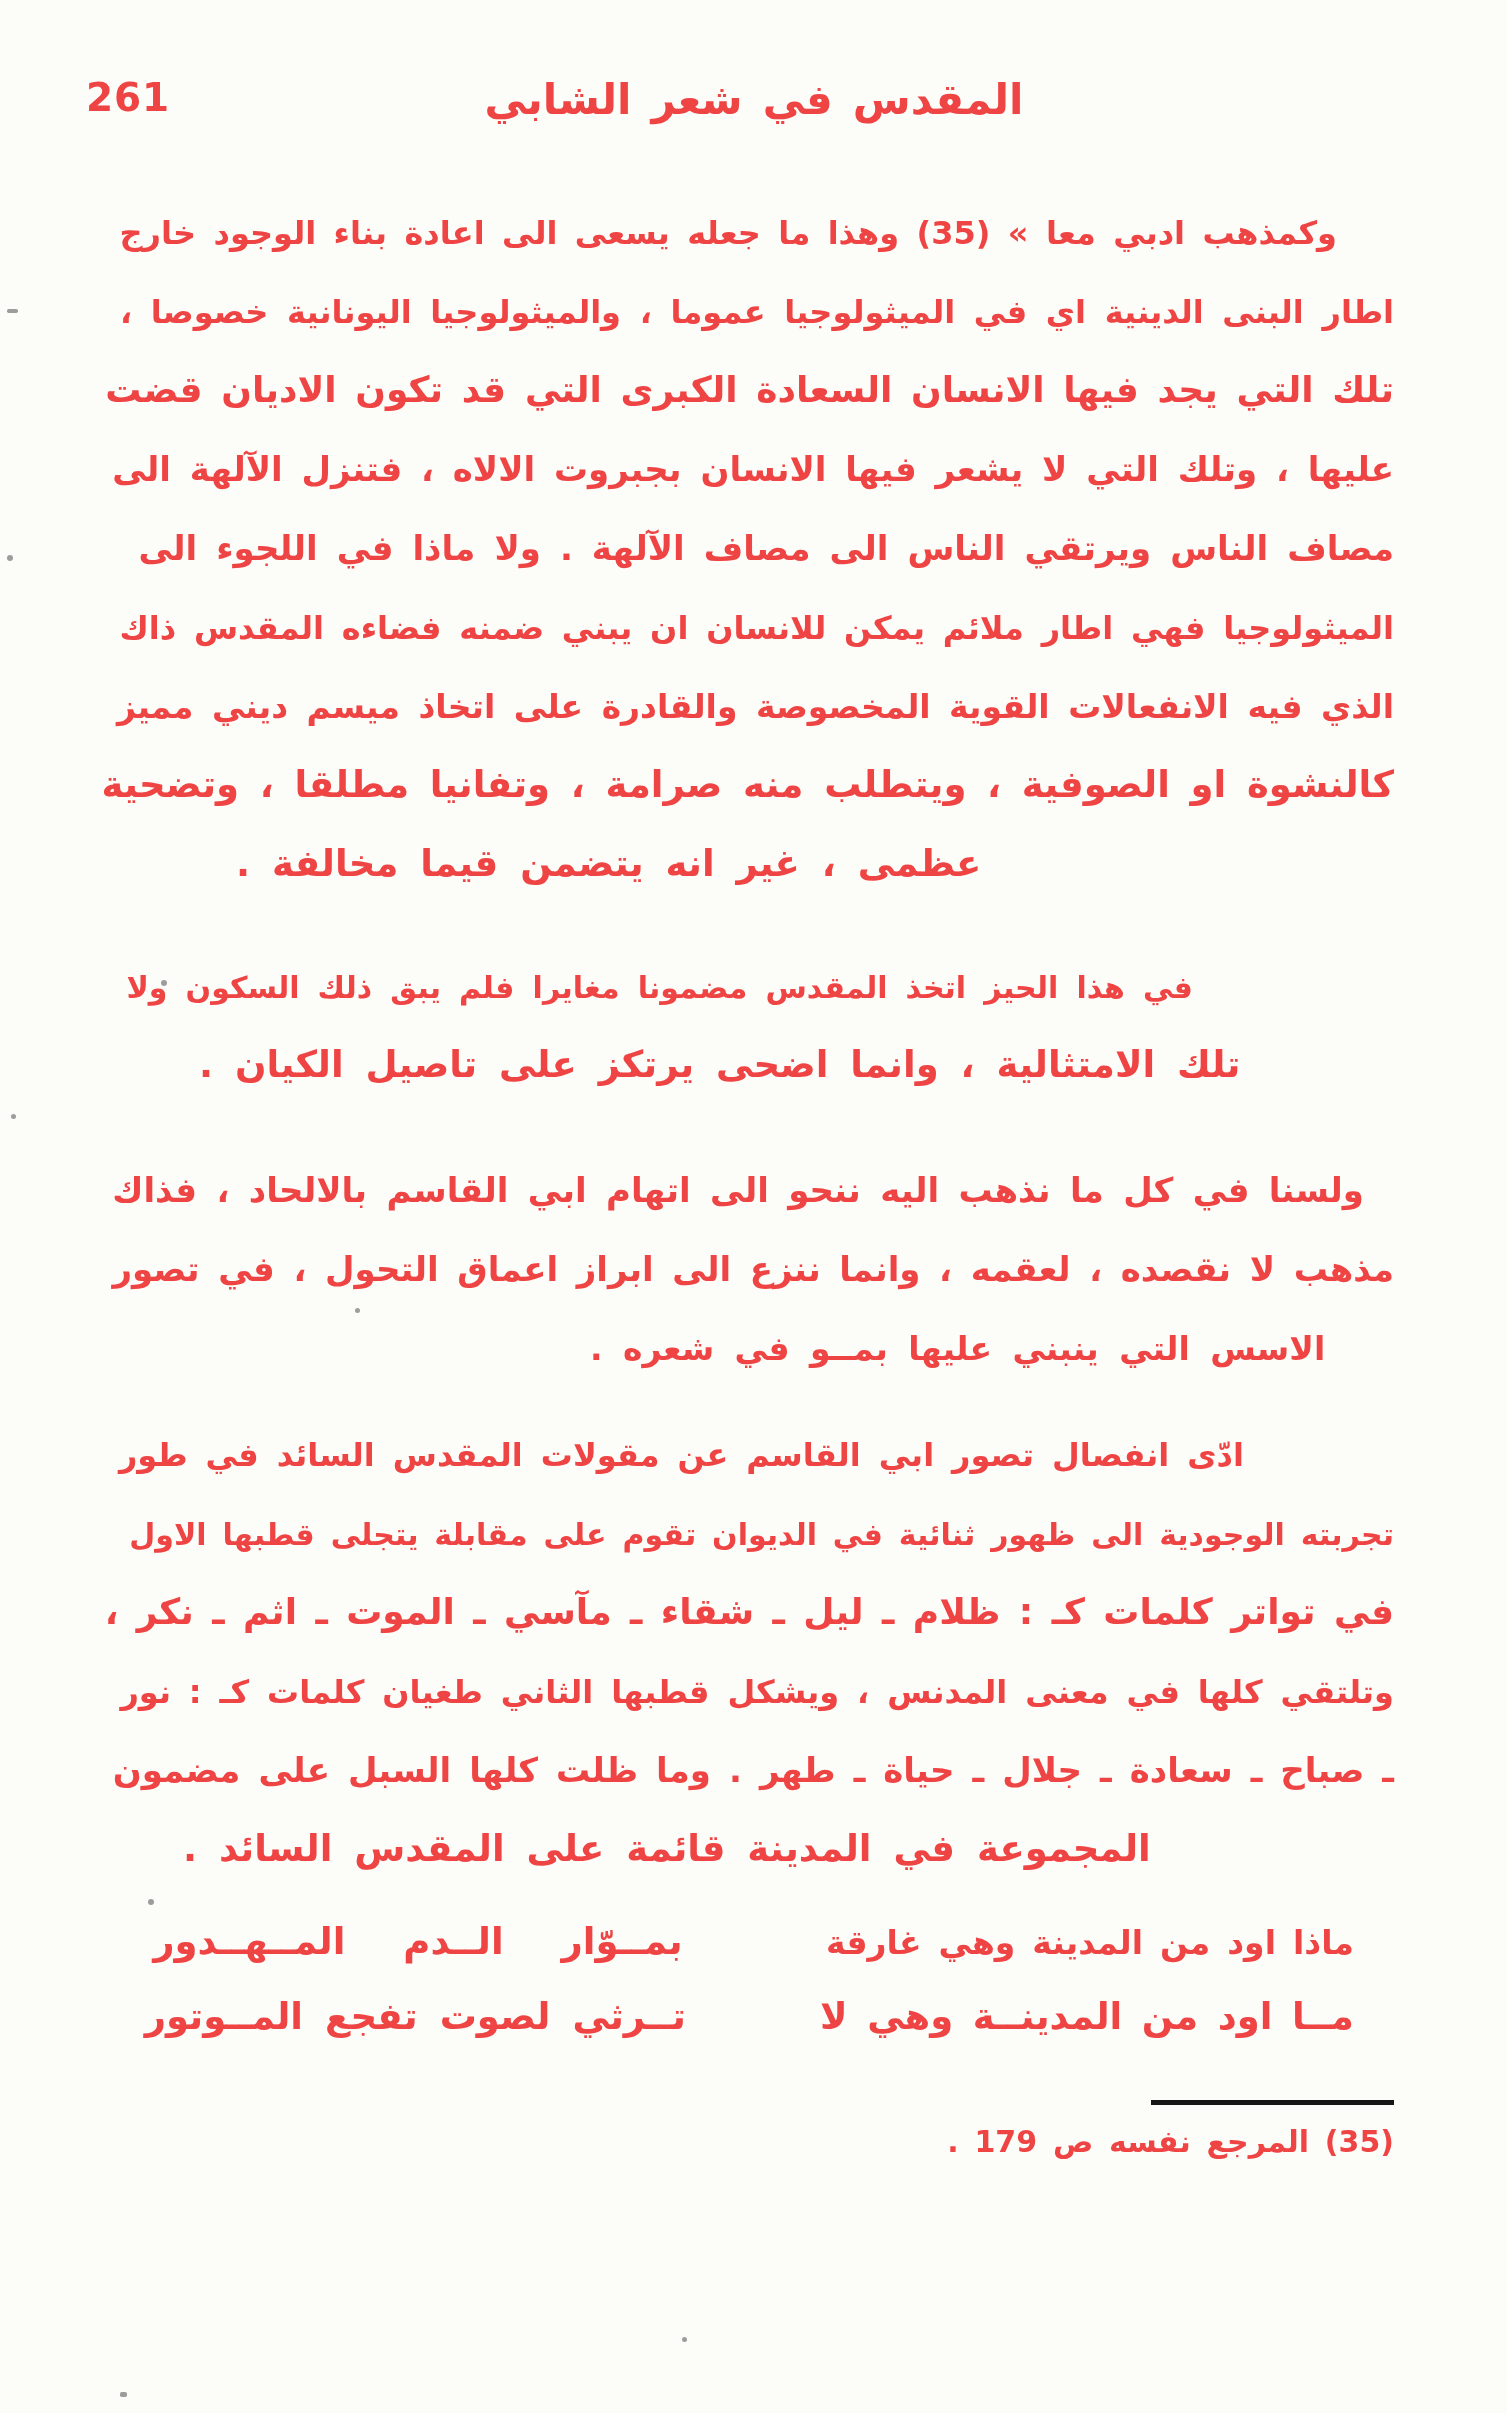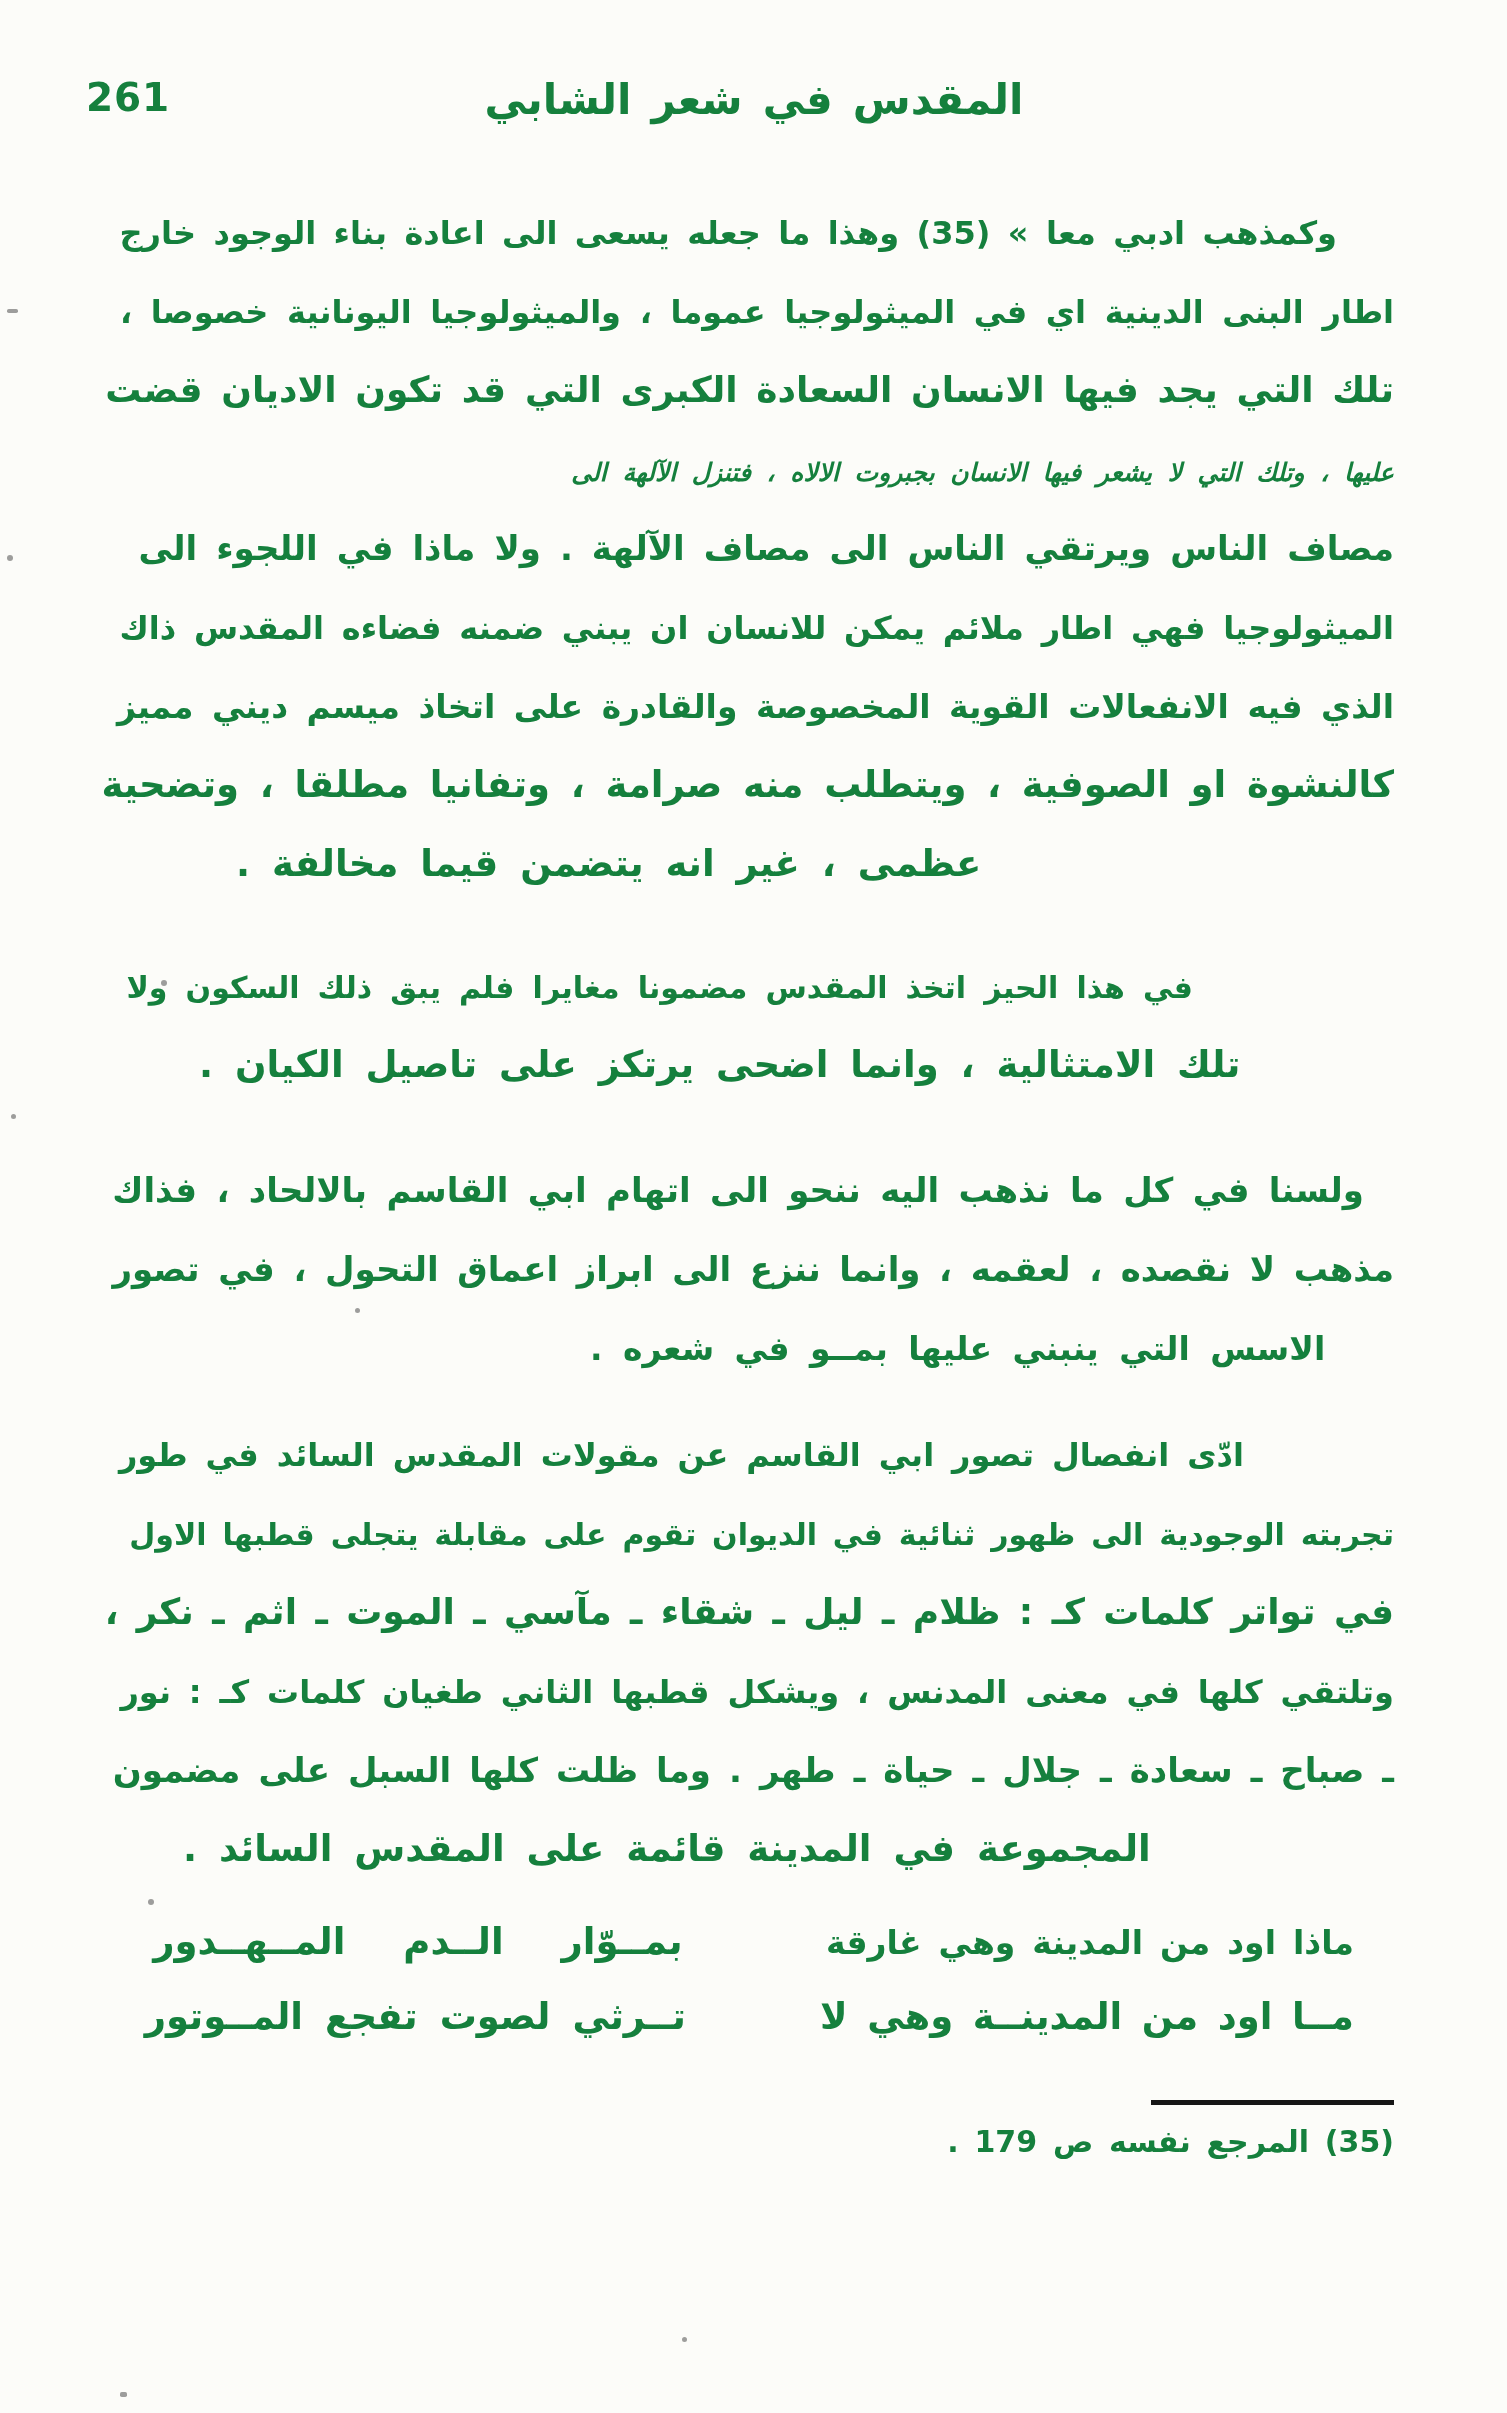--- a/index.html
+++ b/index.html
@@ -1,21 +1,21 @@
 <!DOCTYPE html>
 <html lang="ar" style="font-size:14.3px"><head>
 <meta charset="utf-8">
 <style>
   html,body{margin:0;padding:0;background:#e8e8e4;}
   .page{
     position:relative;
     width:1508px;height:2413px;
     margin:0 auto;
     background:#fcfcf9;
-    color:#15803d;
+    color:#ef4444;
     font-family:"DejaVu Sans", sans-serif;
     overflow:hidden;
   }
   .pagenum{
     position:absolute;left:86px;top:75px;
     font-size:39px;font-weight:700;letter-spacing:0.9px;
   }
   .header{
     position:absolute;top:75px;left:0;right:0;
     direction:rtl;text-align:center;
@@ -81,21 +81,21 @@
 
   <div class="pagenum">261</div>
   <div class="header">المقدس في شعر الشابي</div>
 
   <div class="body">
 
     <div class="para para1">
       <div class="line jline p0l0"><span class="t" style="font-size: 32px; word-spacing: 6.3px;">وكمذهب ادبي معا » (35) وهذا ما جعله يسعى الى اعادة بناء الوجود خارج</span></div>
       <div class="line jline"><span class="t" style="font-size: 32px; word-spacing: 7.5px;">اطار البنى الدينية اي في الميثولوجيا عموما ، والميثولوجيا اليونانية خصوصا ،</span></div>
       <div class="line jline"><span class="t" style="font-size: 36px; word-spacing: 6.2px;">تلك التي يجد فيها الانسان السعادة الكبرى التي قد تكون الاديان قضت</span></div>
-      <div class="line jline"><span class="t" style="font-size: 25px; word-spacing: 7px; font-style: italic;">عليها ، وتلك التي لا يشعر فيها الانسان بجبروت الالاه ، فتنزل الآلهة الى</span></div>
+      <div class="line jline"><span class="t" style="font-size: 34px; word-spacing: 7px;">عليها ، وتلك التي لا يشعر فيها الانسان بجبروت الالاه ، فتنزل الآلهة الى</span></div>
       <div class="line jline"><span class="t" style="font-size: 34px; word-spacing: 7.2px;">مصاف الناس ويرتقي الناس الى مصاف الآلهة . ولا ماذا في اللجوء الى</span></div>
       <div class="line jline"><span class="t" style="font-size: 32px; word-spacing: 6.6px;">الميثولوجيا فهي اطار ملائم يمكن للانسان ان يبني ضمنه فضاءه المقدس ذاك</span></div>
       <div class="line jline"><span class="t" style="font-size: 33px; word-spacing: 7px;">الذي فيه الانفعالات القوية المخصوصة والقادرة على اتخاذ ميسم ديني مميز</span></div>
       <div class="line jline"><span class="t" style="font-size: 37px; word-spacing: 7.8px;">كالنشوة او الصوفية ، ويتطلب منه صرامة ، وتفانيا مطلقا ، وتضحية</span></div>
       <div class="line eline p0l8"><span class="t">عظمى ، غير انه يتضمن قيما مخالفة .</span></div>
     </div>
 
     <div class="para para2">
       <div class="line jline p1l0"><span class="t" style="font-size: 30px; word-spacing: 7.7px; margin-left: 48px;">في هذا الحيز اتخذ المقدس مضمونا مغايرا فلم يبق ذلك السكون ولا</span></div>
       <div class="line eline p1l1"><span class="t">تلك الامتثالية ، وانما اضحى يرتكز على تاصيل الكيان .</span></div>

